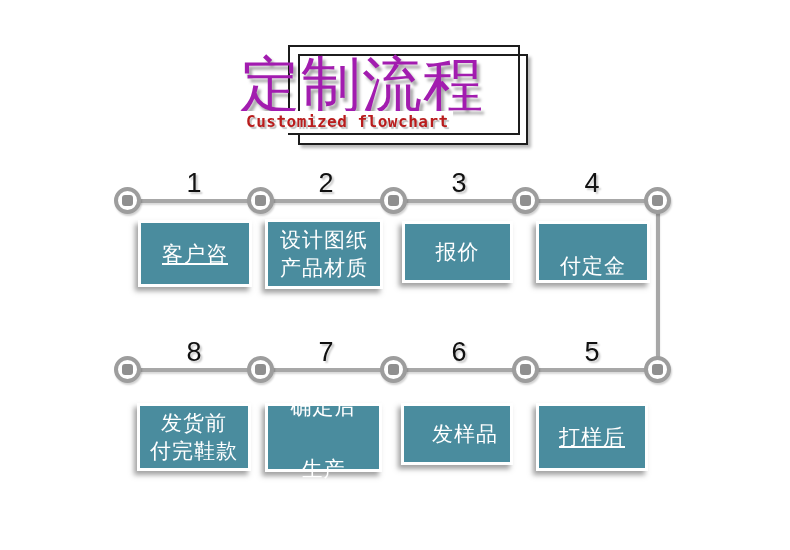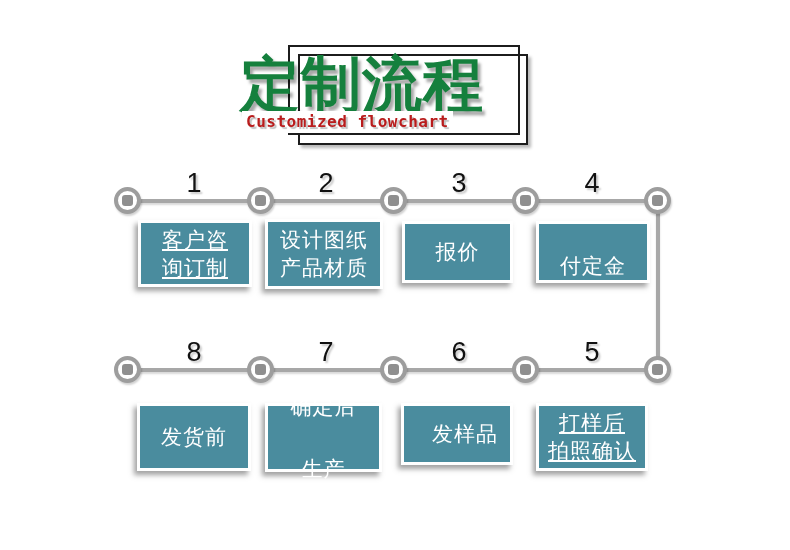--- a/index.html
+++ b/index.html
@@ -17,23 +17,23 @@
     position: absolute;
     border: 2px solid #1c1c1c;
     background: transparent;
   }
   .frame-back  { left: 288px; top: 45px;  width: 228px; height: 86px; }
   .frame-front { left: 298px; top: 54px;  width: 226px; height: 87px;
                  box-shadow: 3px 3px 3px rgba(0,0,0,0.28); }
   .main-title {
     position: absolute;
     left: 240px; top: 54px;
-    font-size: 60px; font-weight: 700;
+    font-size: 60px; font-weight: 400;
     letter-spacing: 1px; line-height: 62px;
-    color: #15803d;
+    color: #a21caf;
     text-shadow: 3px 4px 3px rgba(0,0,0,0.35);
     white-space: nowrap;
     z-index: 3;
   }
   .sub-title {
     position: absolute;
     left: 242px; top: 111px;
     font-family: "DejaVu Sans Mono", monospace;
     font-size: 16px; font-weight: 700;
     letter-spacing: 0.5px;
@@ -133,21 +133,20 @@
       <div class="node-core"></div>
     </div>
 
   <div class="step-number" style="left:154px; top:170px;">1</div>
   <div class="step-number" style="left:286px; top:170px;">2</div>
   <div class="step-number" style="left:419px; top:170px;">3</div>
   <div class="step-number" style="left:552px; top:170px;">4</div>
 
   <div class="step-box" style="left:138px; top:220px; width:114px; height:67px;text-decoration:underline;">
     <span>客户咨</span>
-    <span>询订制</span>
   </div>
   <div class="step-box" style="left:265px; top:219px; width:118px; height:70px;">
     <span>设计图纸</span>
     <span>产品材质</span>
   </div>
   <div class="step-box" style="left:402px; top:221px; width:111px; height:62px;">
     <span>报价</span>
     <span></span>
   </div>
   <div class="step-box" style="left:536px; top:221px; width:114px; height:62px;justify-content:flex-end;">
@@ -173,27 +172,27 @@
       <div class="node-core"></div>
     </div>
 
   <div class="step-number" style="left:154px; top:339px;">8</div>
   <div class="step-number" style="left:286px; top:339px;">7</div>
   <div class="step-number" style="left:419px; top:339px;">6</div>
   <div class="step-number" style="left:552px; top:339px;">5</div>
 
   <div class="step-box" style="left:137px; top:403px; width:114px; height:68px;">
     <span>发货前</span>
+    <span>付完鞋款</span>
   </div>
   <div class="step-box" style="left:265px; top:403px; width:117px; height:69px;gap:34px;">
     <span>确定后</span>
     <span>生产</span>
   </div>
   <div class="step-box" style="left:401px; top:403px; width:112px; height:62px;padding-left:16px;">
     <span>发样品</span>
     <span></span>
   </div>
   <div class="step-box" style="left:536px; top:403px; width:112px; height:68px;text-decoration:underline;">
     <span>打样后</span>
-    <span>拍照确认</span>
   </div>
 
 </div>
 
 </body></html>

